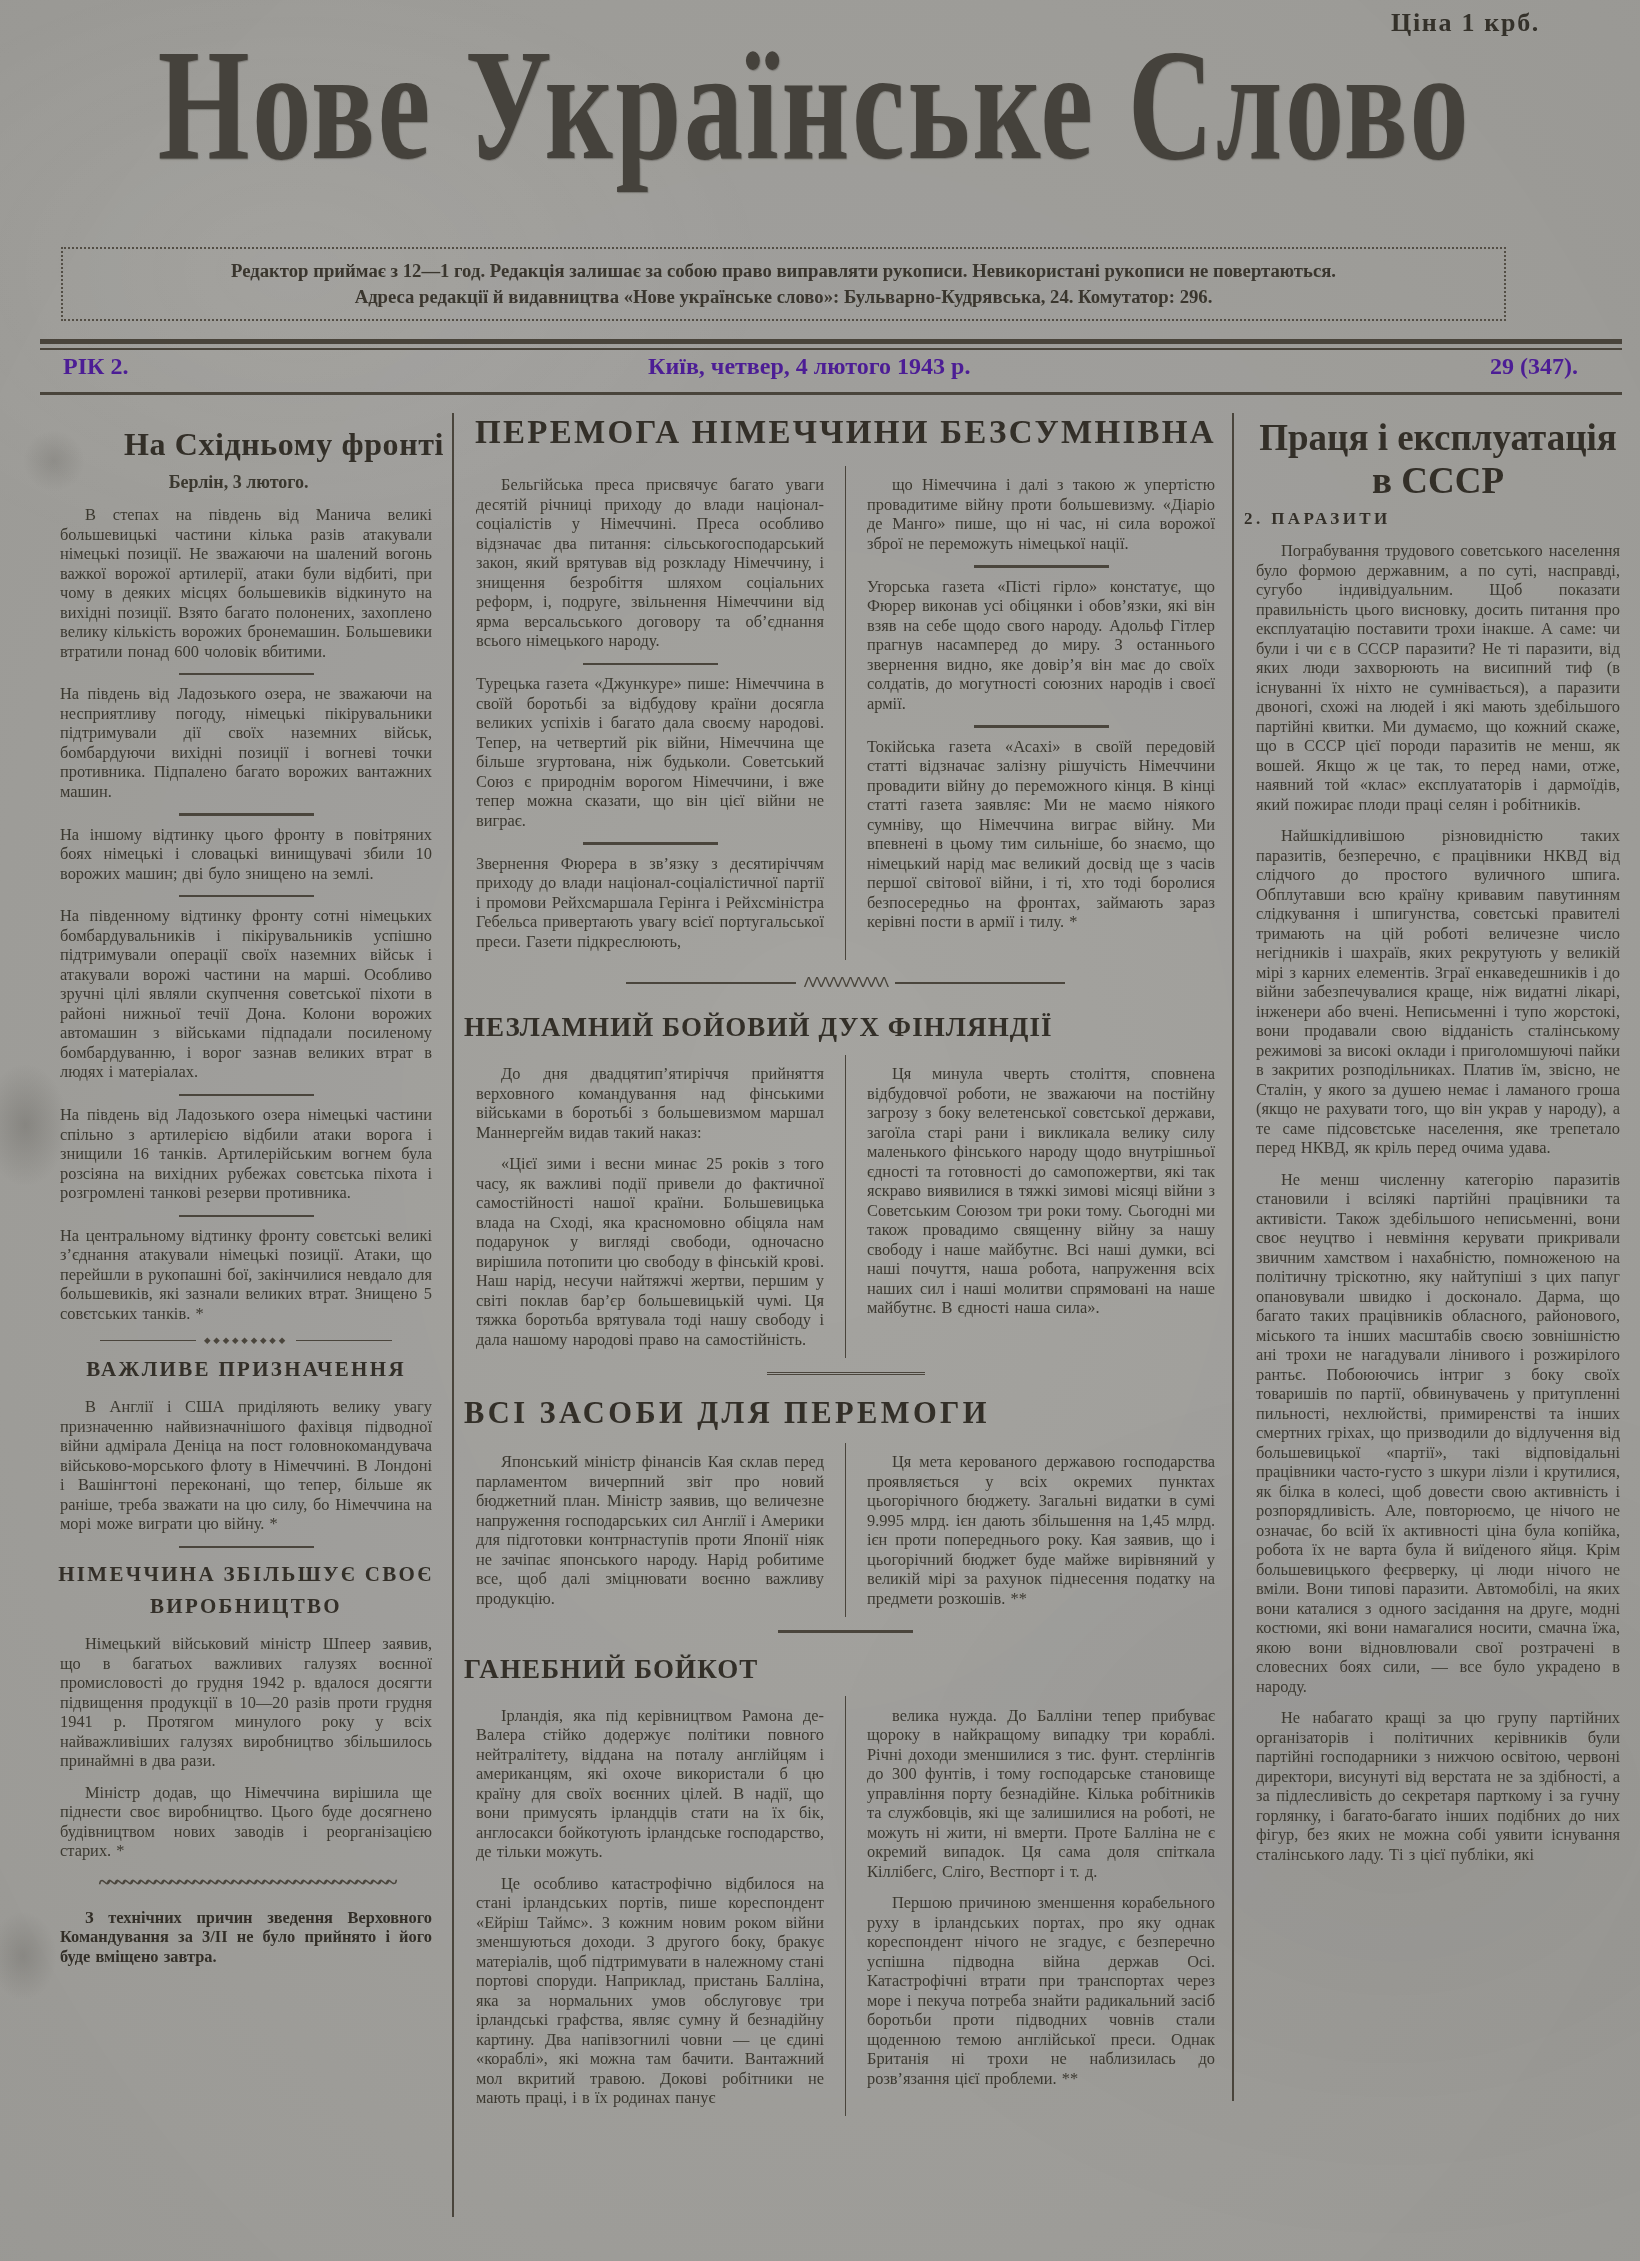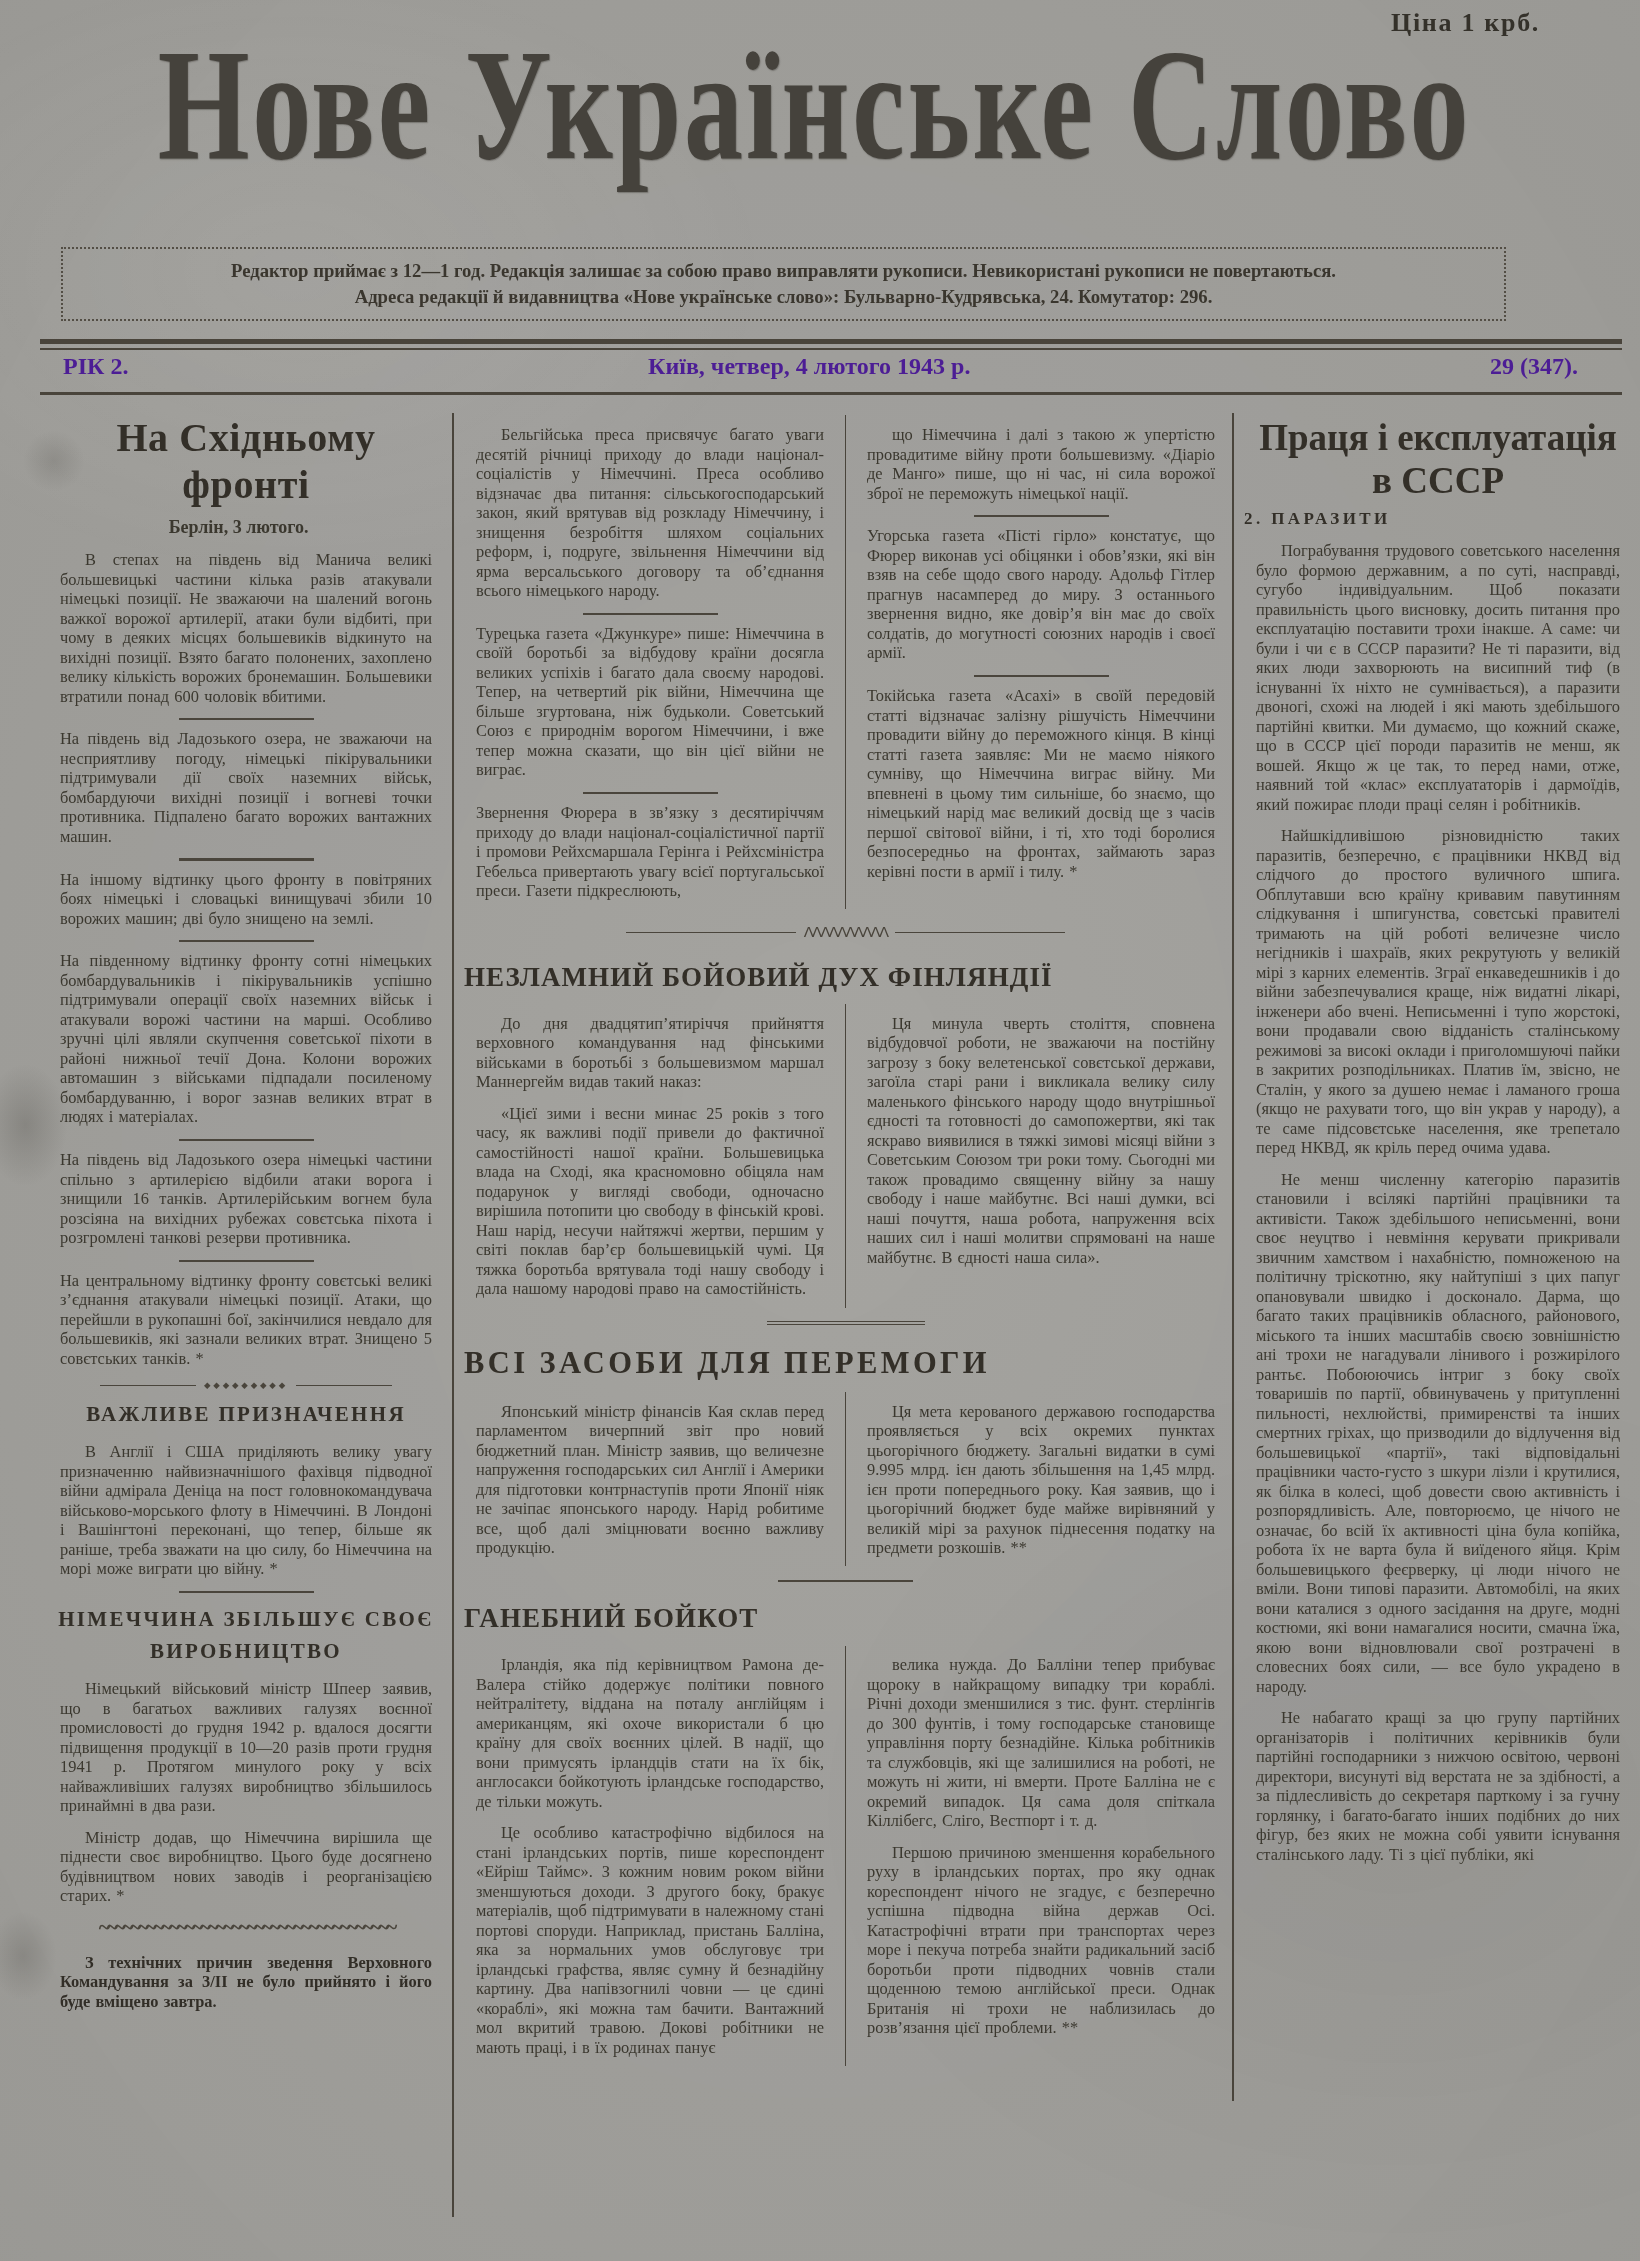--- a/index.html
+++ b/index.html
@@ -55,21 +55,21 @@
     font-size:16.4px; line-height:19.5px; text-align:justify; text-indent:25px;
     margin:12px; word-spacing:1.1px; color:#3b382f;
   }
   .paras p + p { margin-top:1.7px; }
   .ruled p + p::before {
     content:""; display:block; width:135px; height:2.3px; background:#4a453c;
     margin:8px auto 9px;
   }
 
   h2 { margin:0; color:#332f28; font-weight:bold; }
-  .h-col1 { font-size:40px; text-align:center; margin:1px 0 9px; letter-spacing:0.6px; }
+  .h-col1 { font-size:32px; text-align:right; margin:13px 0 9px; letter-spacing:0.6px; }
   .dateline { text-align:center; font-weight:bold; font-size:18px; padding-right:14.7px; margin-bottom:4.5px; }
   .h-upper { font-size:21px; text-align:center; letter-spacing:2.3px; line-height:32px; margin:8px 0 6.8px; }
   .h-big { font-size:33px; text-align:center; letter-spacing:2.3px; margin:1.1px 0 12.4px; }
   .h-mid { font-size:27px; text-align:left; letter-spacing:1.1px; margin:21px 0 9px; }
   .h-vsi { font-size:30.5px; letter-spacing:3.4px; }
   .h-right { font-size:37px; line-height:43px; text-align:center; margin:3.4px 0 2.3px; }
   .h-right-sub { font-size:17px; font-weight:bold; text-align:left; letter-spacing:3.4px; margin:6.8px 0 11.3px; color:#332f28; }
 
   .divider { width:135px; height:2.3px; background:#4a453c; margin:10.2px auto; }
   .divider.dbl { height:1.7px; border-top:1.7px solid #4a453c; border-bottom:1.7px solid #4a453c; background:transparent; width:158px; }
@@ -160,20 +160,21 @@
       </div>
 
     <div class="wavy">~~~~~~~~~~~~~~~~~~~~~~~~~~~~~~~~~~~~~~</div>
 
     <div class="paras notice">
       <p class="para">З технічних причин зведення Верховного Командування за 3/ІІ не було прийнято і його буде вміщено завтра.</p>
     </div>
   </div>
 
   <div class="col middle">
+    <h2 class="h-big">ПЕРЕМОГА НІМЕЧЧИНИ БЕЗСУМНІВНА</h2>
     <div class="tworow">
       <div class="subcol paras ruled">
           <p>Бельгійська преса присвячує багато уваги десятій річниці приходу до влади націонал-соціалістів у Німеччині. Преса особливо відзначає два питання: сільськогосподарський закон, який врятував від розкладу Німеччину, і знищення безробіття шляхом соціальних реформ, і, подруге, звільнення Німеччини від ярма версальського договору та об’єднання всього німецького народу.</p>
           <p>Турецька газета «Джункуре» пише: Німеччина в своїй боротьбі за відбудову країни досягла великих успіхів і багато дала своєму народові. Тепер, на четвертий рік війни, Німеччина ще більше згуртована, ніж будьколи. Советський Союз є природнім ворогом Німеччини, і вже тепер можна сказати, що він цієї війни не виграє.</p>
           <p>Звернення Фюрера в зв’язку з десятиріччям приходу до влади націонал-соціалістичної партії і промови Рейхсмаршала Герінга і Рейхсміністра Гебельса привертають увагу всієї португальської преси. Газети підкреслюють,</p>
         </div>
       <div class="subcol paras ruled">
           <p>що Німеччина і далі з такою ж упертістю провадитиме війну проти большевизму. «Діаріо де Манго» пише, що ні час, ні сила ворожої зброї не переможуть німецької нації.</p>
           <p>Угорська газета «Пісті гірло» констатує, що Фюрер виконав усі обіцянки і обов’язки, які він взяв на себе щодо свого народу. Адольф Гітлер прагнув насамперед до миру. З останнього звернення видно, яке довір’я він має до своїх солдатів, до могутності союзних народів і своєї армії.</p>
           <p>Токійська газета «Асахі» в своїй передовій статті відзначає залізну рішучість Німеччини провадити війну до переможного кінця. В кінці статті газета заявляє: Ми не маємо ніякого сумніву, що Німеччина виграє війну. Ми впевнені в цьому тим сильніше, бо знаємо, що німецький нарід має великий досвід ще з часів першої світової війни, і ті, хто тоді боролися безпосередньо на фронтах, займають зараз керівні пости в армії і тилу. *</p>

